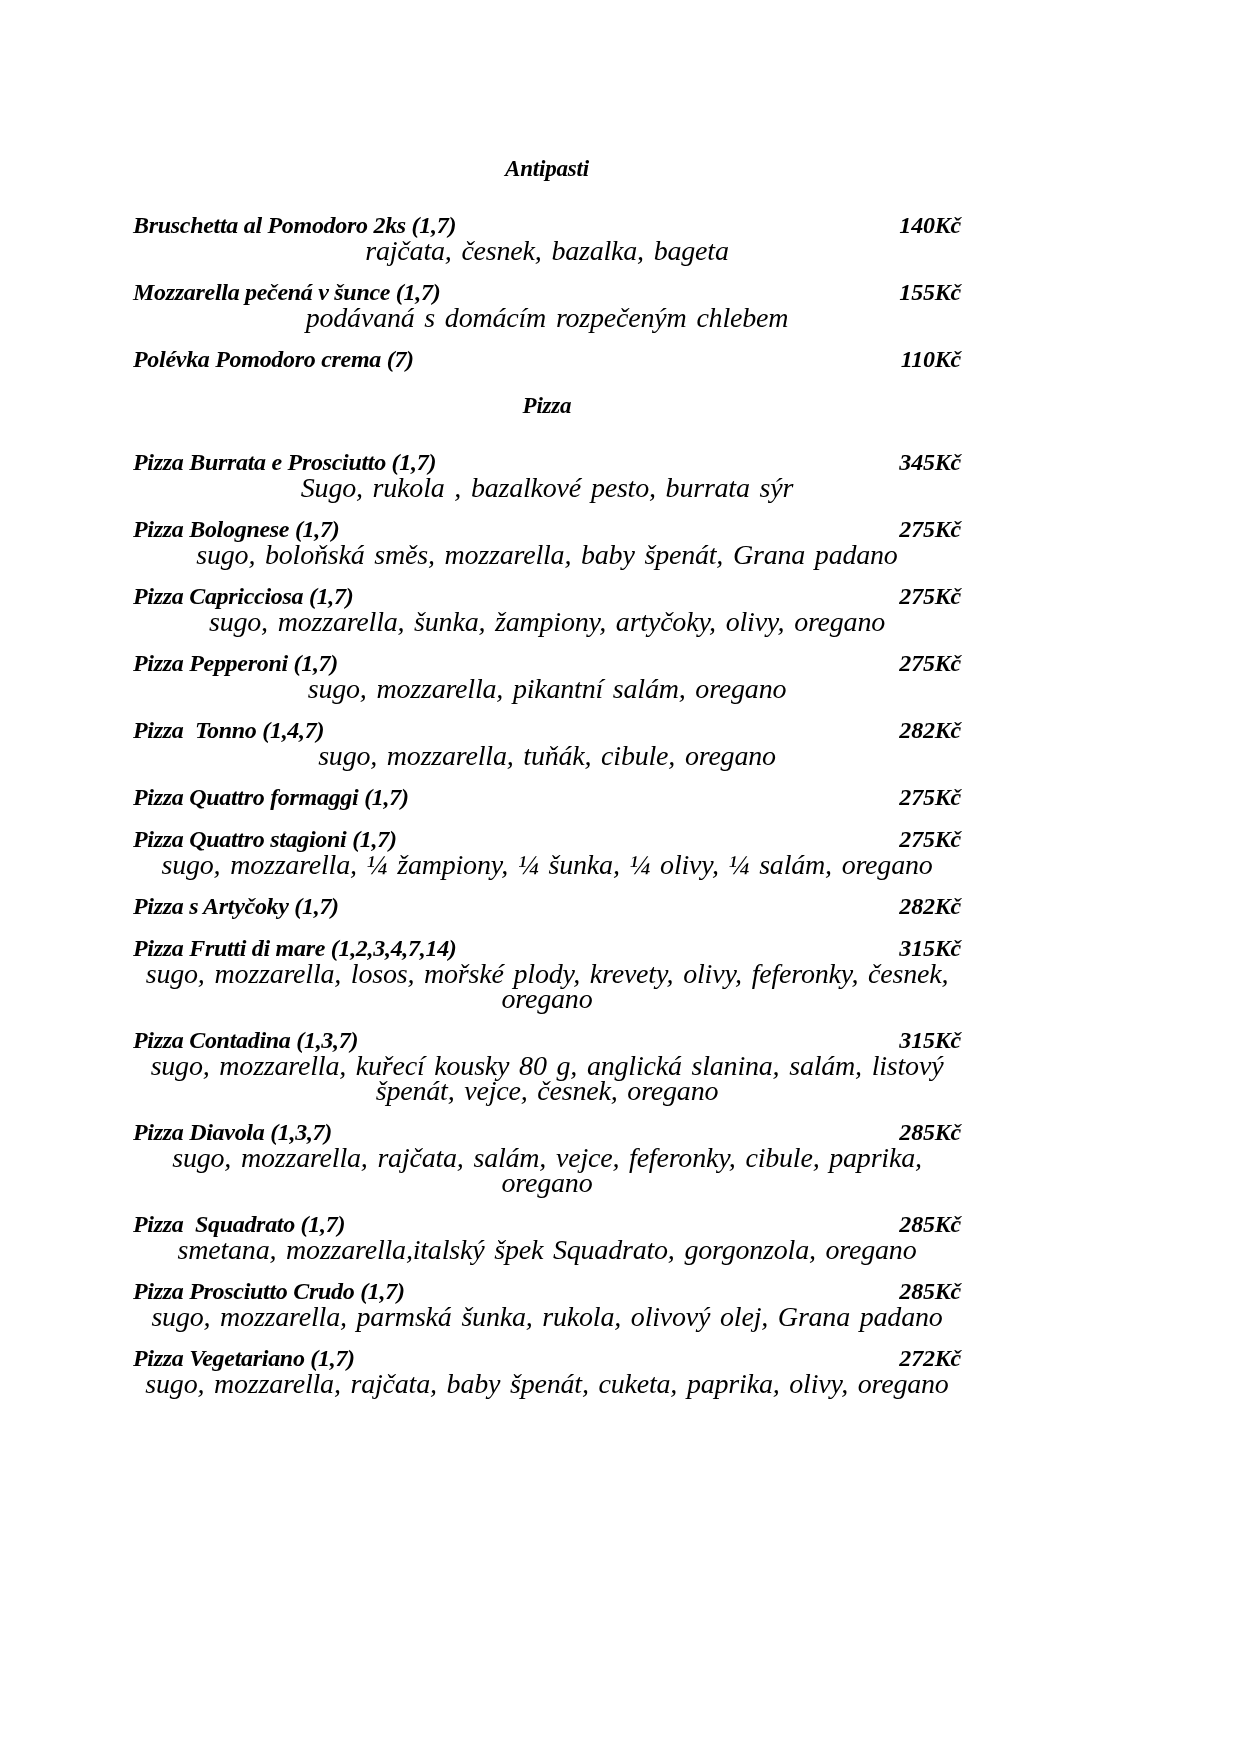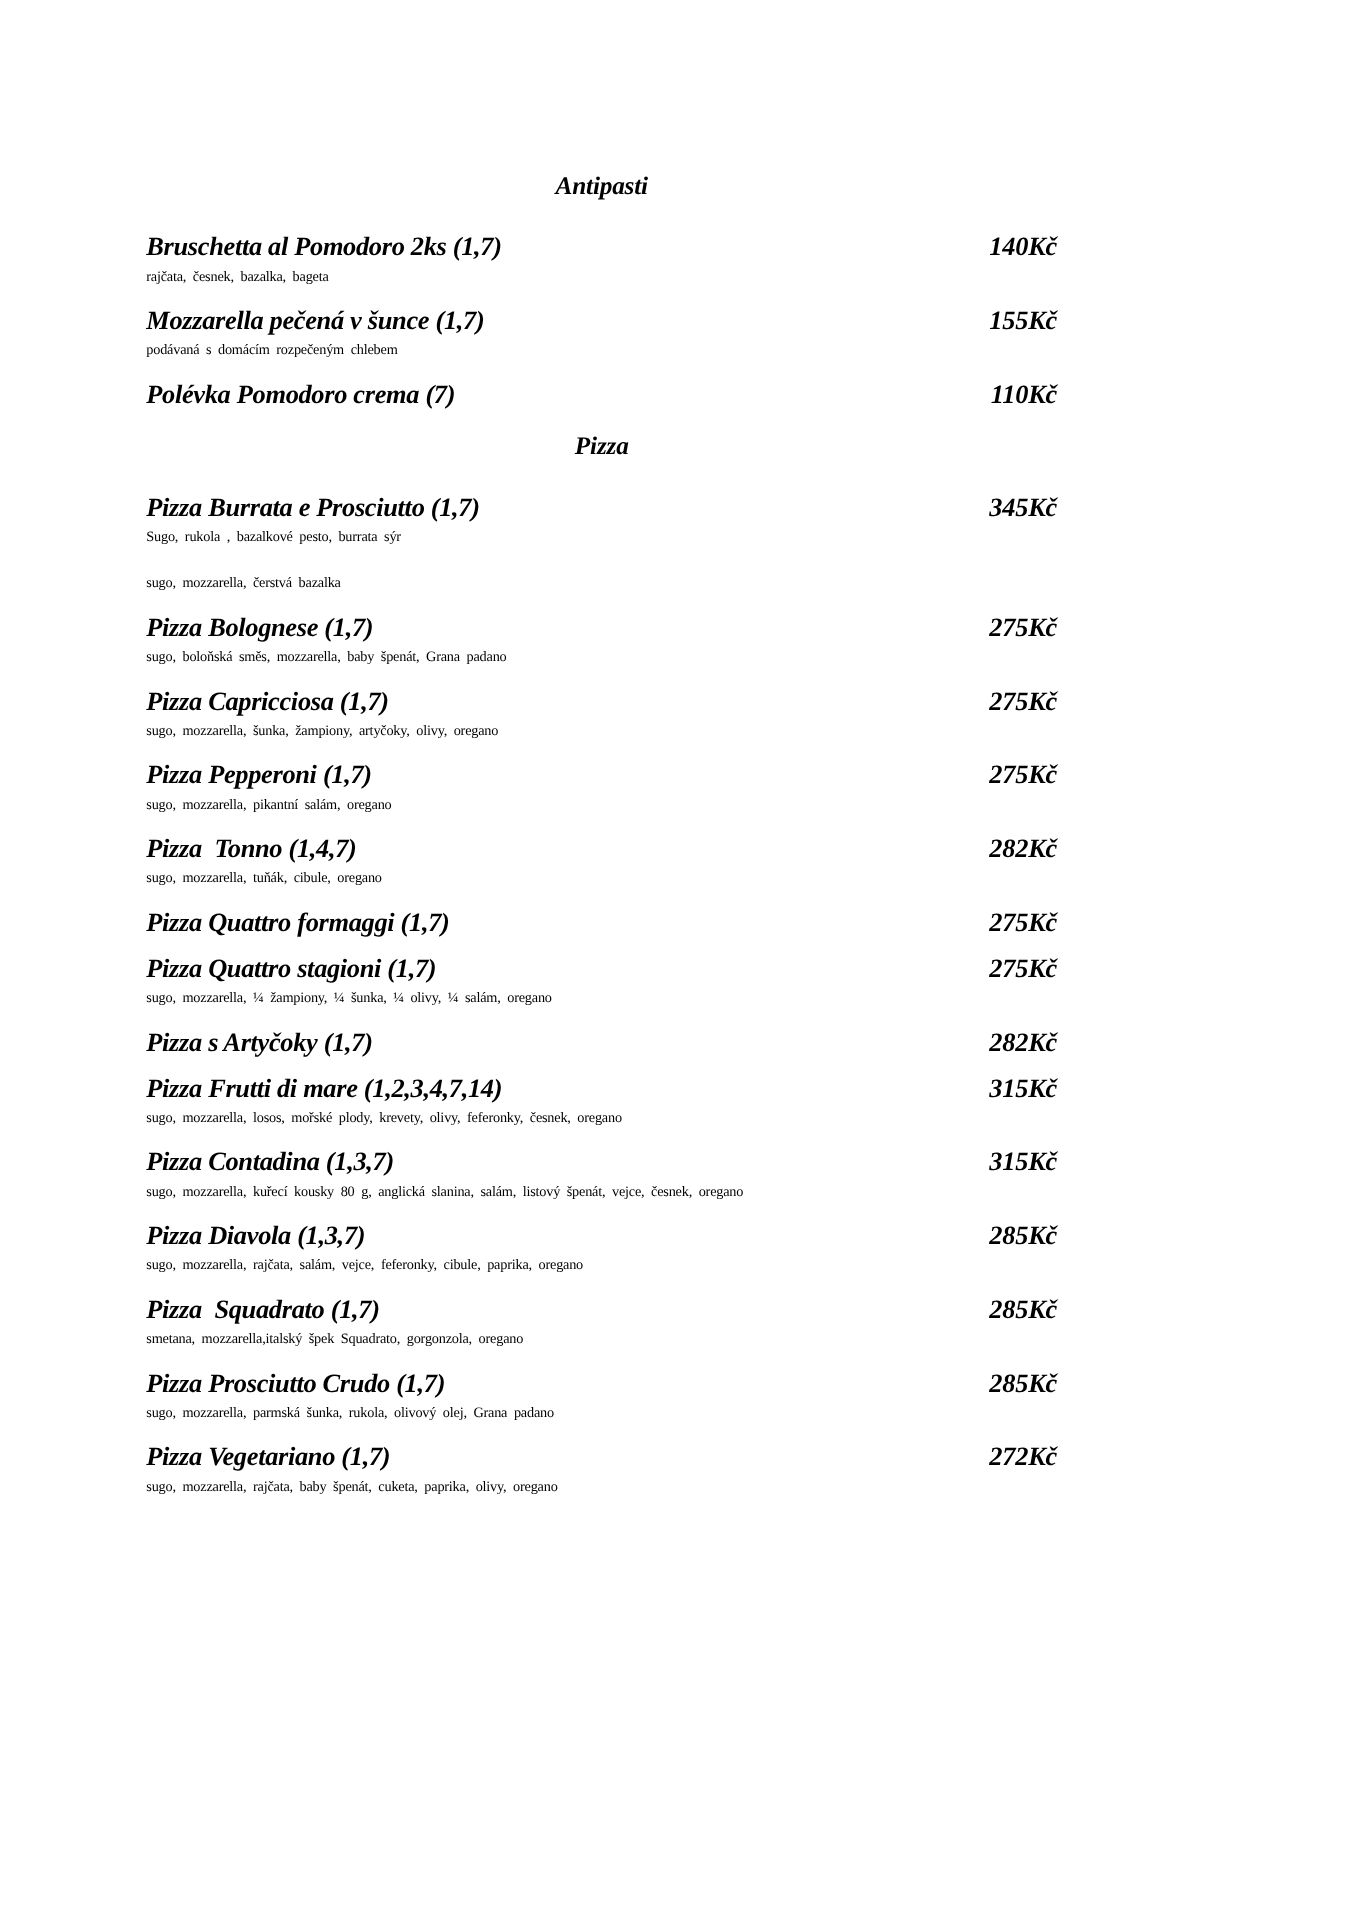--- a/index.html
+++ b/index.html
@@ -45,25 +45,27 @@
     white-space: pre-wrap;
     letter-spacing: -0.3px;
   }
   .item-price {
     letter-spacing: -0.2px;
     flex: none;
     padding-left: 20px;
     font-family: Liberation Serif, serif;
   }
   .item-desc {
-    font-size: 13px;
+    font-style: italic;
+    font-size: 28px;
     line-height: 25px;
     letter-spacing: -0.2px;
     word-spacing: 3px;
     white-space: pre-wrap;
+    text-align: center;
   }
 </style>
 </head>
 <body>
 
 <main class="page">
   <div>
   <section class="menu-section">
     <h2 class="section-title">Antipasti</h2>
     <div class="section-items">
@@ -98,21 +100,20 @@
     <div class="section-items">
   <article class="menu-item">
     <div class="item-head">
       <span class="item-name">Pizza Burrata e Prosciutto (1,7)</span>
       <span class="item-price">345Kč</span>
     </div>
     <div class="item-desc">Sugo, rukola , bazalkové pesto, burrata sýr</div>
   </article>
 
   <article class="menu-item">
-    <div class="item-desc">sugo, mozzarella, čerstvá bazalka</div>
   </article>
 
   <article class="menu-item">
     <div class="item-head">
       <span class="item-name">Pizza Bolognese (1,7)</span>
       <span class="item-price">275Kč</span>
     </div>
     <div class="item-desc">sugo, boloňská směs, mozzarella, baby špenát, Grana padano</div>
   </article>
 

